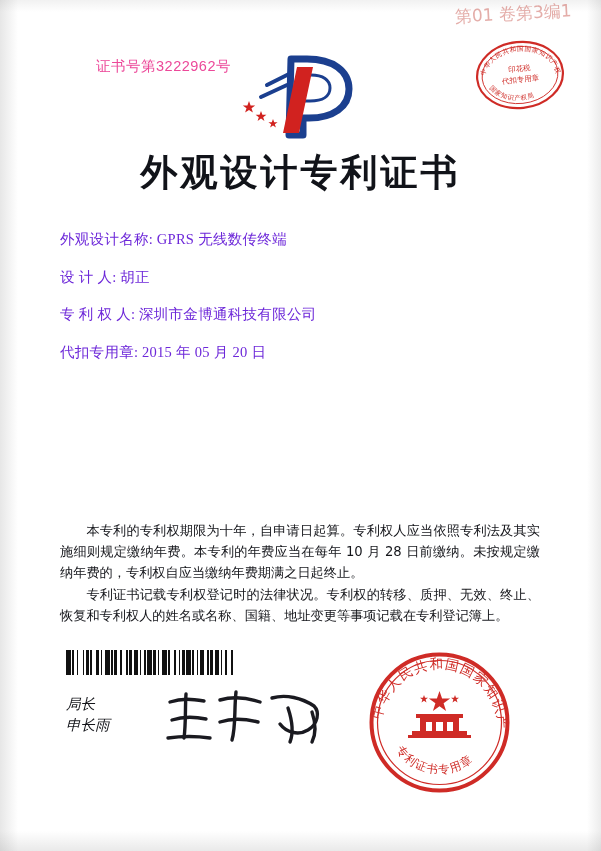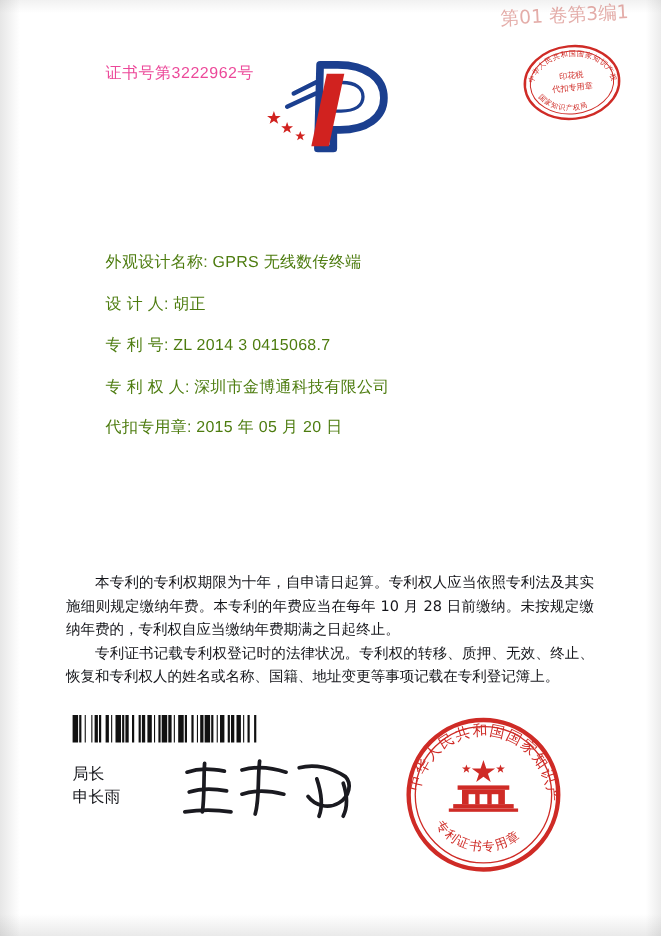--- a/index.html
+++ b/index.html
@@ -82,25 +82,24 @@
   }
   .fields {
     position: absolute;
     left: 60px;
     top: 228px;
     width: 490px;
   }
   .field-row {
     margin-bottom: 15.5px;
     font-size: 14.5px;
-    color: #4d7c0f;
-    font-family: Liberation Sans, sans-serif;
+    color: #6d28d9;
+    font-family: Liberation Serif, serif;
     line-height: 22px;
     white-space: nowrap;
-    margin-left: 36px;
   }
   .field-label { letter-spacing: 0.3px; }
   .field-value { letter-spacing: 0.3px; }
   .body-text {
     position: absolute;
     left: 60px;
     top: 520px;
     width: 480px;
     font-size: 13.2px;
     line-height: 21px;
@@ -128,20 +127,21 @@
     height: 100%;
   }
   .office-block {
     position: absolute;
     left: 66px;
     top: 694px;
     font-size: 14.5px;
     line-height: 21px;
     color: #15161b;
     font-family: "DejaVu Sans", sans-serif;
+    font-style: italic;
   }
   .signature {
     position: absolute;
     left: 162px;
     top: 686px;
     width: 170px;
     height: 62px;
     color: #1a1a20;
   }
   
@@ -215,33 +215,30 @@
       <path d="M24 42 L50 30" stroke="#1b3f8f" stroke-width="4" stroke-linecap="round"></path>
 
       <g fill="#d1221f">
         <polygon points="12,46 13.6,50.4 18.2,50.4 14.5,53.2 15.9,57.6 12,54.9 8.1,57.6 9.5,53.2 5.8,50.4 10.4,50.4"></polygon>
         <polygon points="24,56 25.4,59.8 29.4,59.8 26.2,62.2 27.4,66 24,63.6 20.6,66 21.8,62.2 18.6,59.8 22.6,59.8"></polygon>
         <polygon points="36,64 37.2,67.2 40.6,67.2 37.8,69.3 38.9,72.6 36,70.6 33.1,72.6 34.2,69.3 31.4,67.2 34.8,67.2"></polygon>
       </g>
     </svg>
   </div>
 
+  <div class="title">外观设计专利证书</div>
 
   <div class="fields">
     <div class="field-row">
       <span class="field-label">外观设计名称:</span>
       <span class="field-value">GPRS 无线数传终端</span>
     </div>
     <div class="field-row">
       <span class="field-label">设 计 人:</span>
       <span class="field-value">胡正</span>
-    </div>
-    <div class="field-row">
-      <span class="field-label">专 利 号:</span>
-      <span class="field-value">ZL 2014 3 0415068.7</span>
     </div>
     <div class="field-row">
       <span class="field-label">专 利 权 人:</span>
       <span class="field-value">深圳市金博通科技有限公司</span>
     </div>
     <div class="field-row">
       <span class="field-label">代扣专用章:</span>
       <span class="field-value">2015 年 05 月 20 日</span>
     </div>
   </div>

